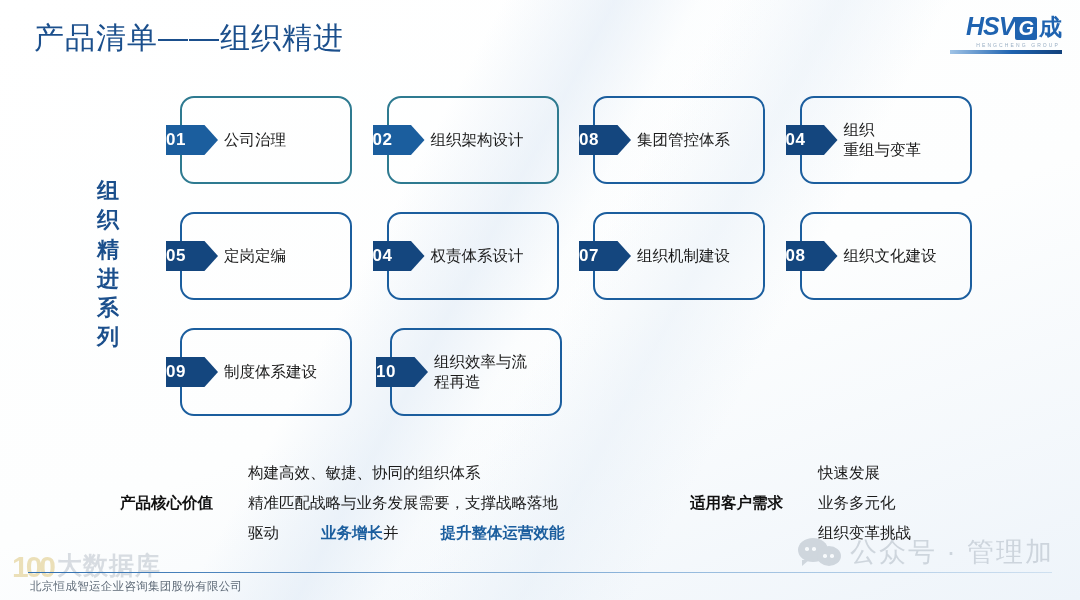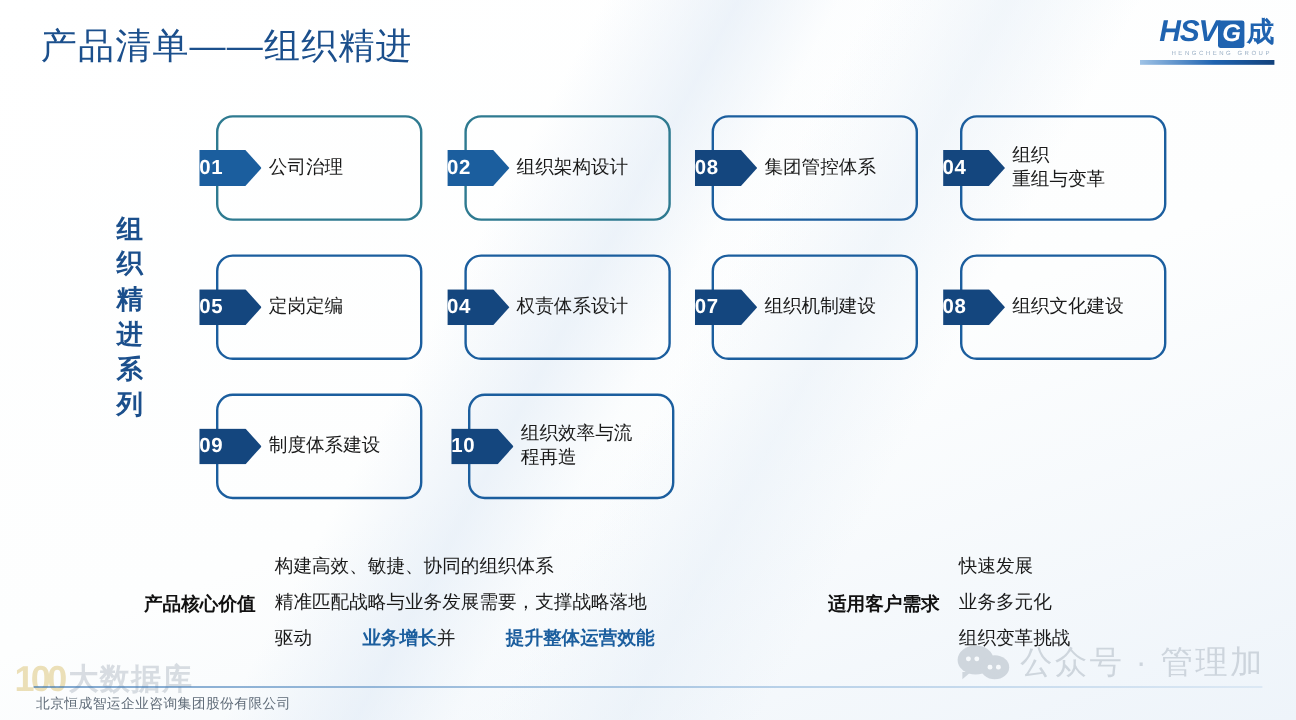--- a/index.html
+++ b/index.html
@@ -191,20 +191,21 @@
     font-size: 15.5px;
     font-weight: bold;
     color: #111111;
     white-space: nowrap;
     margin-right: 16px;
   }
   .fn-lines {
     font-size: 15.5px;
     color: #1a1a1a;
     line-height: 1.95;
+    margin-left: 19px;
   }
   .fn-lines div { white-space: nowrap; }
   .accent {
     color: #1B5E9E;
     font-weight: bold;
     padding-left: 42px;
   }
 
   
   .footer-rule {

